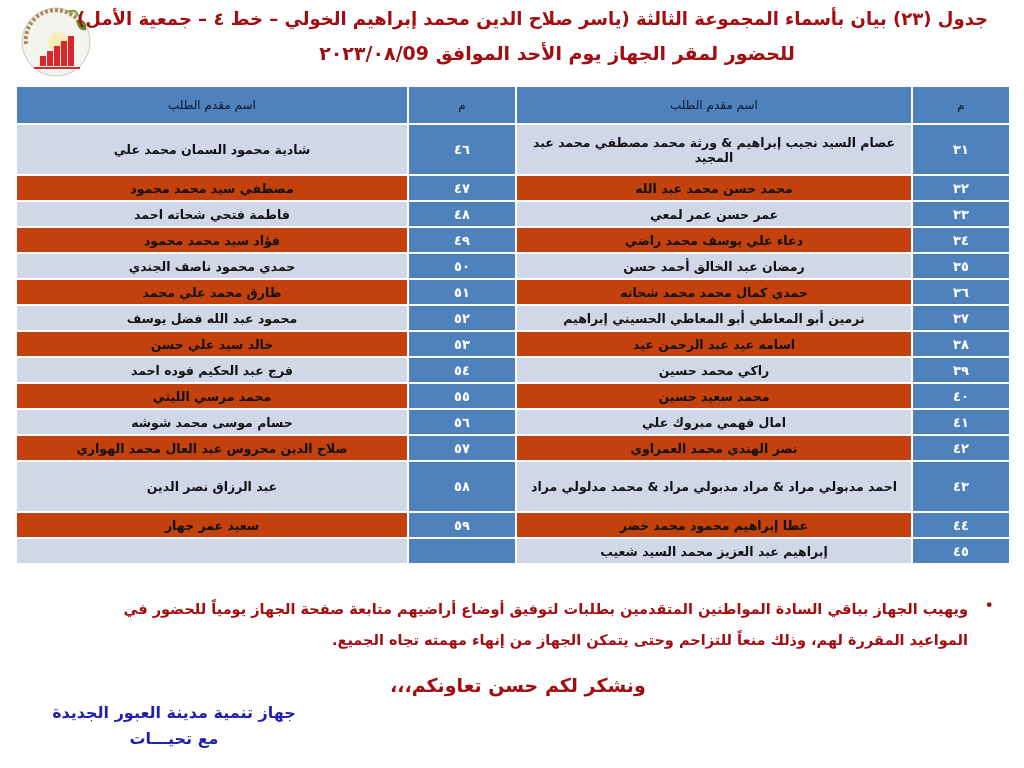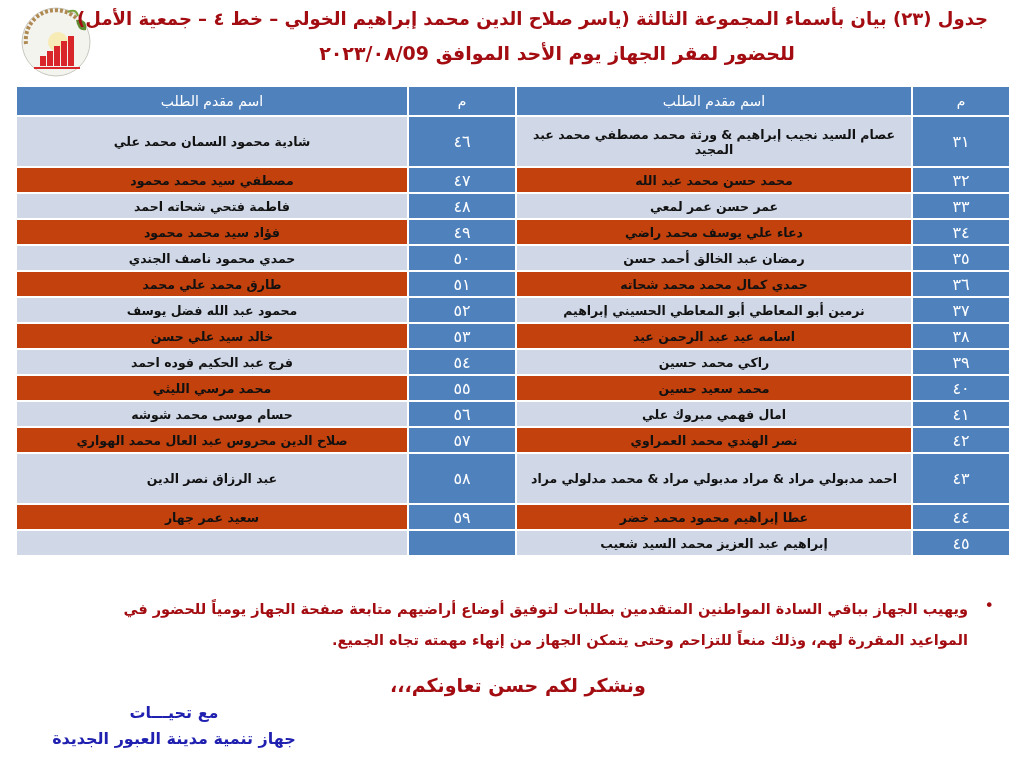--- a/index.html
+++ b/index.html
@@ -16,22 +16,22 @@
   }
   .title.t1 { top:8px; left:132px; right:36px; text-align:right; }
   .title.t2 { top:42px; font-size:19px; }
   table.grid {
     position:absolute; left:15px; top:85px; width:992px; border-collapse:separate;
     border-spacing:2px; direction:rtl; table-layout:fixed;
   }
   table.grid td, table.grid th {
     font-size:12.5px; font-weight:bold; text-align:center; padding:0 6px; line-height:15px;
   }
-  table.grid th { background:#4f81bd; color:#ffffff; height:28px; font-size:14px; font-weight:normal; }
-  table.grid td.num { background:#4f81bd; color:#ffffff; font-weight:normal; font-size:16px; }
+  table.grid th { background:#4f81bd; color:#0f172a; height:36px; font-size:12px; font-weight:normal; }
+  table.grid td.num { background:#4f81bd; color:#ffffff; font-weight:bold; font-size:13px; }
   table.grid tr.odd td.name { background:#d0d8e8; color:#111;margin-left:36px; }
   table.grid tr.even td.name { background:#c2410c; color:#111; }
   table.grid tr.row { height:24px; }
   table.grid tr.tall { height:49px; }
   .note {
     position:absolute; right:56px; top:594px; width:900px; direction:rtl; 
     color:#a30d12; font-weight:bold; font-size:14.5px; line-height:31px;
   }
   .bullet {
     position:absolute; right:30px; top:596px; color:#a30d12; font-size:16px;
@@ -172,15 +172,15 @@
       <td class="num"></td>
       <td class="name"></td>
     </tr>
   </tbody>
 </table>
 
 <div class="bullet">•</div>
 <div class="note">ويهيب الجهاز بباقي السادة المواطنين المتقدمين بطلبات لتوفيق أوضاع أراضيهم متابعة صفحة الجهاز يومياً للحضور في المواعيد المقررة لهم، وذلك منعاً للتزاحم وحتى يتمكن الجهاز من إنهاء مهمته تجاه الجميع.</div>
 <div class="thanks">ونشكر لكم حسن تعاونكم،،،</div>
 <div class="sign">
+  <div>جهاز تنمية مدينة العبور الجديدة</div>
   <div>مع تحيـــات</div>
-  <div>جهاز تنمية مدينة العبور الجديدة</div>
 </div>
 
 </body></html>

